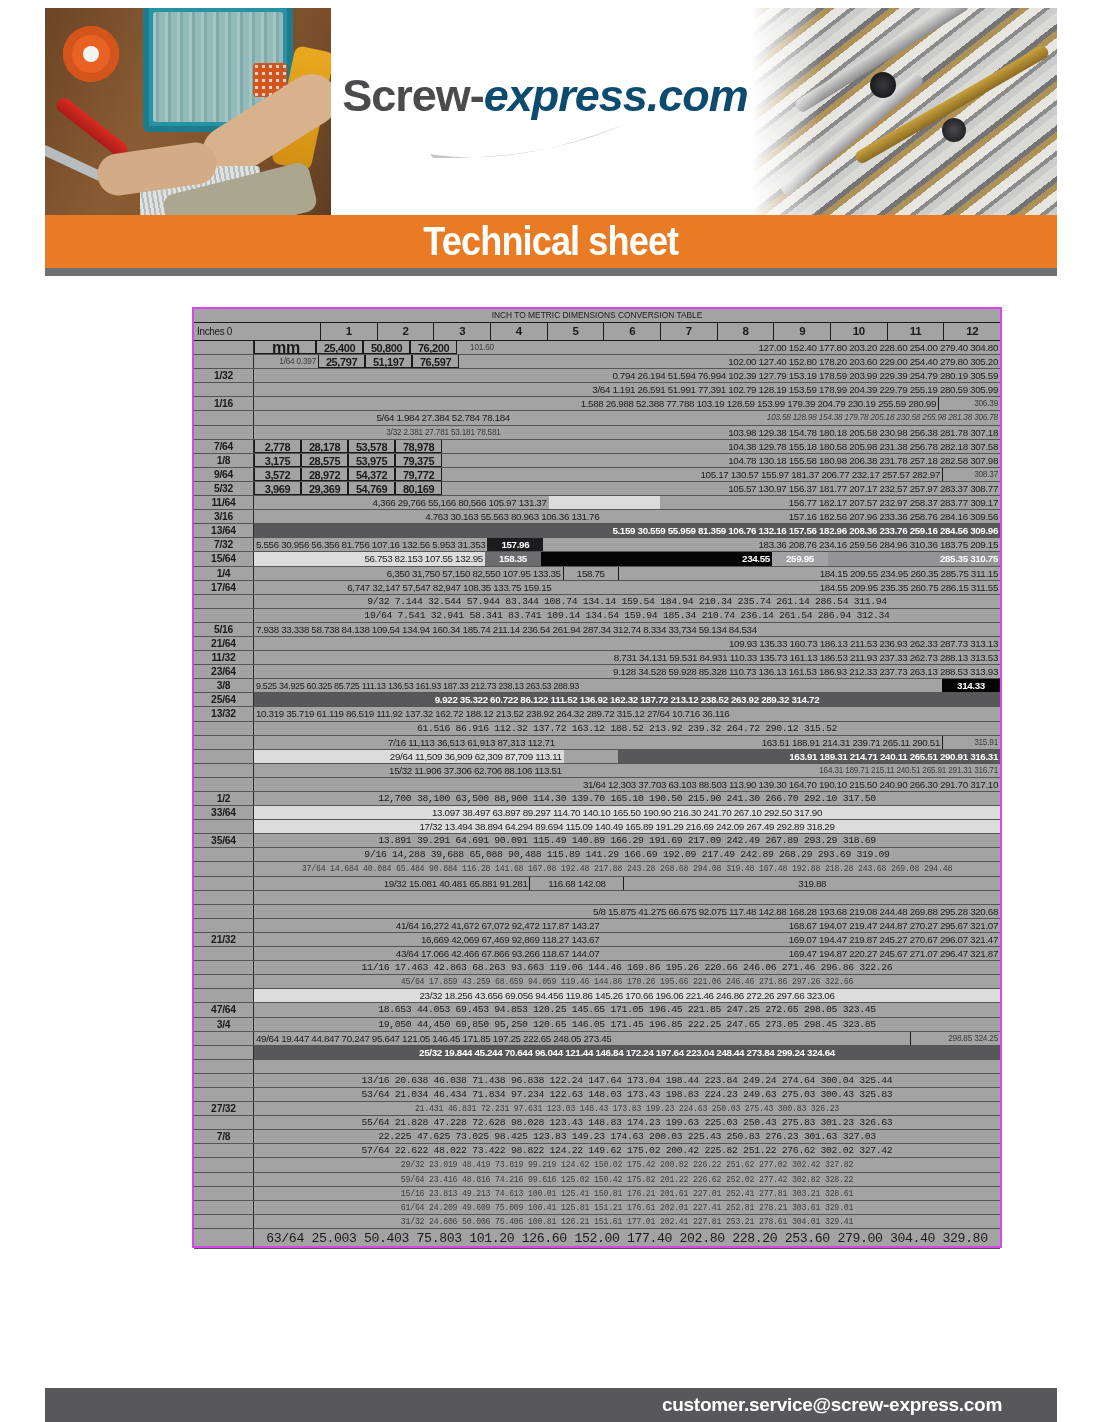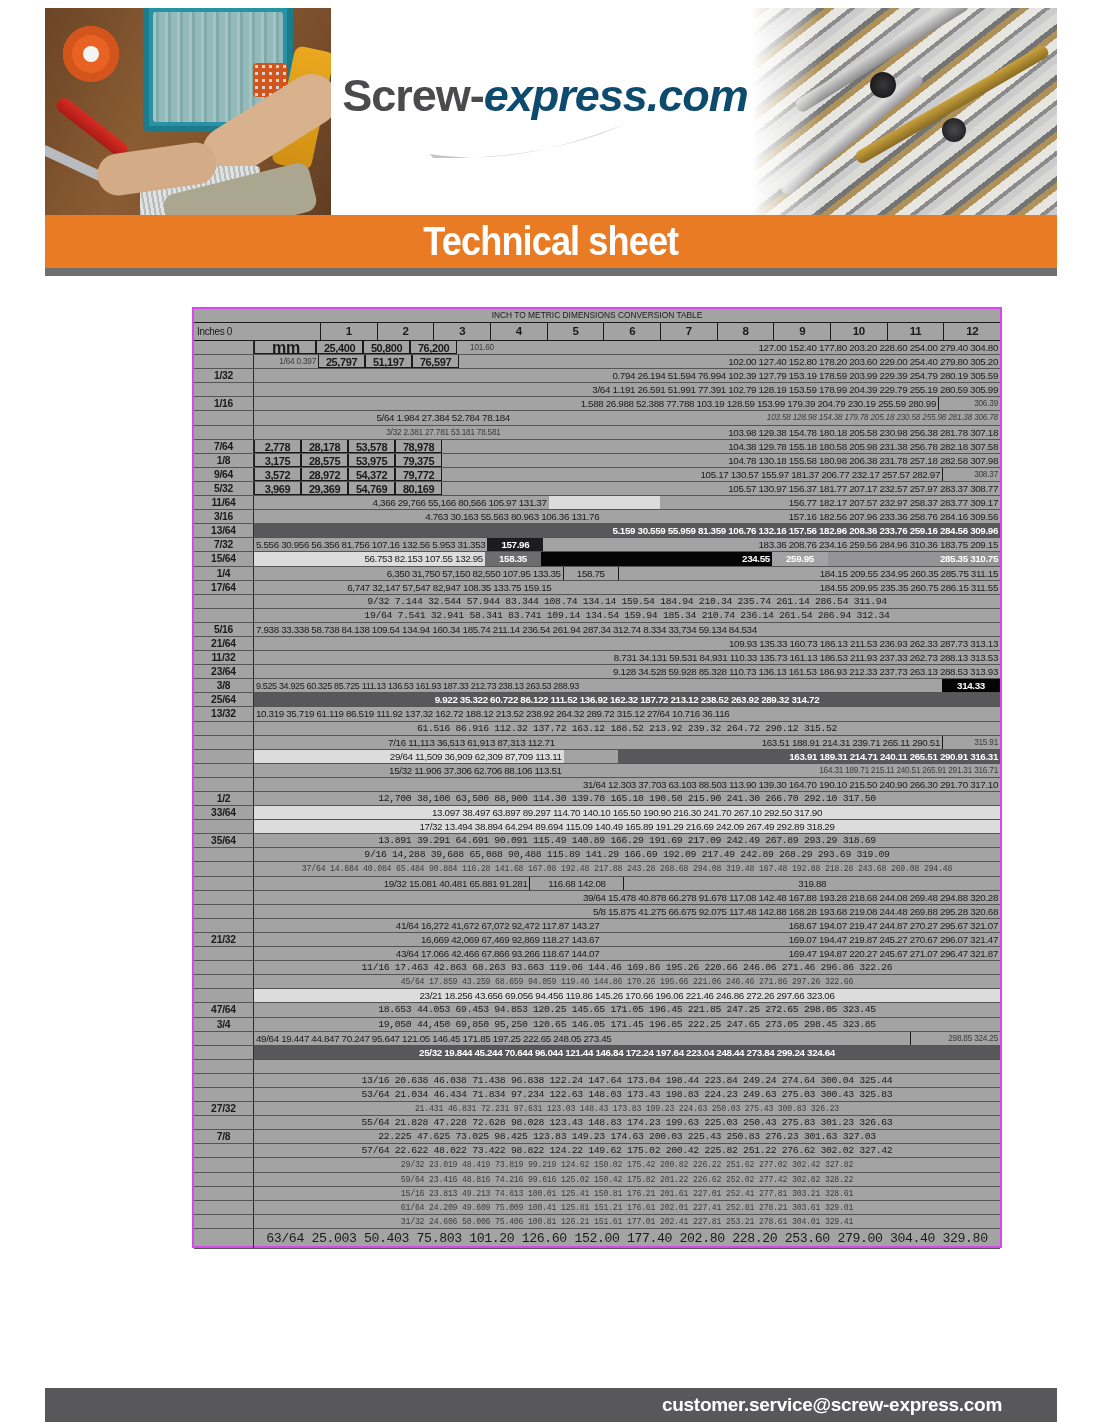--- a/index.html
+++ b/index.html
@@ -427,23 +427,20 @@
       <div class="trow">
         <div class="lblcell"></div>
         <div class="rcontent">
           <div class="seg t ar" style="flex: 0.95 1 0%;">19/32 15.081 40.481 65.881 91.281</div>
           <div class="seg t ac vl vr" style="width: 95px; flex: 0 0 auto;">116.68 142.08</div>
           <div class="seg t ac" style="flex: 1.3 1 0%;">319.88</div>
         </div>
       </div>
       <div class="trow">
         <div class="lblcell"></div>
-        <div class="rcontent j-r">
-          <div class="seg t ar">39/64 15.478 40.878 66.278 91.678 117.08 142.48 167.88 193.28 218.68 244.08 269.48 294.88 320.28</div>
-        </div>
       </div>
       <div class="trow">
         <div class="lblcell"></div>
         <div class="rcontent j-r">
           <div class="seg t ar">5/8 15.875 41.275 66.675 92.075 117.48 142.88 168.28 193.68 219.08 244.48 269.88 295.28 320.68</div>
         </div>
       </div>
       <div class="trow">
         <div class="lblcell"></div>
         <div class="rcontent">
@@ -473,21 +470,21 @@
       </div>
       <div class="trow">
         <div class="lblcell"></div>
         <div class="rcontent j-c">
           <div class="seg sm">45/64 17.859 43.259 68.659 94.059 119.46 144.86 170.26 195.66 221.06 246.46 271.86 297.26 322.66</div>
         </div>
       </div>
       <div class="trow">
         <div class="lblcell"></div>
         <div class="rcontent">
-          <div class="seg lg ac" style="flex: 1 1 0%;">23/21 18.256 43.656 69.056 94.456 119.86 145.26 170.66 196.06 221.46 246.86 272.26 297.66 323.06</div>
+          <div class="seg lg ac" style="flex: 1 1 0%;">23/32 18.256 43.656 69.056 94.456 119.86 145.26 170.66 196.06 221.46 246.86 272.26 297.66 323.06</div>
         </div>
       </div>
       <div class="trow">
         <div class="lblcell">47/64</div>
         <div class="rcontent j-c">
           <div class="seg t">18.653 44.053 69.453 94.853 120.25 145.65 171.05 196.45 221.85 247.25 272.65 298.05 323.45</div>
         </div>
       </div>
       <div class="trow">
         <div class="lblcell">3/4</div>

